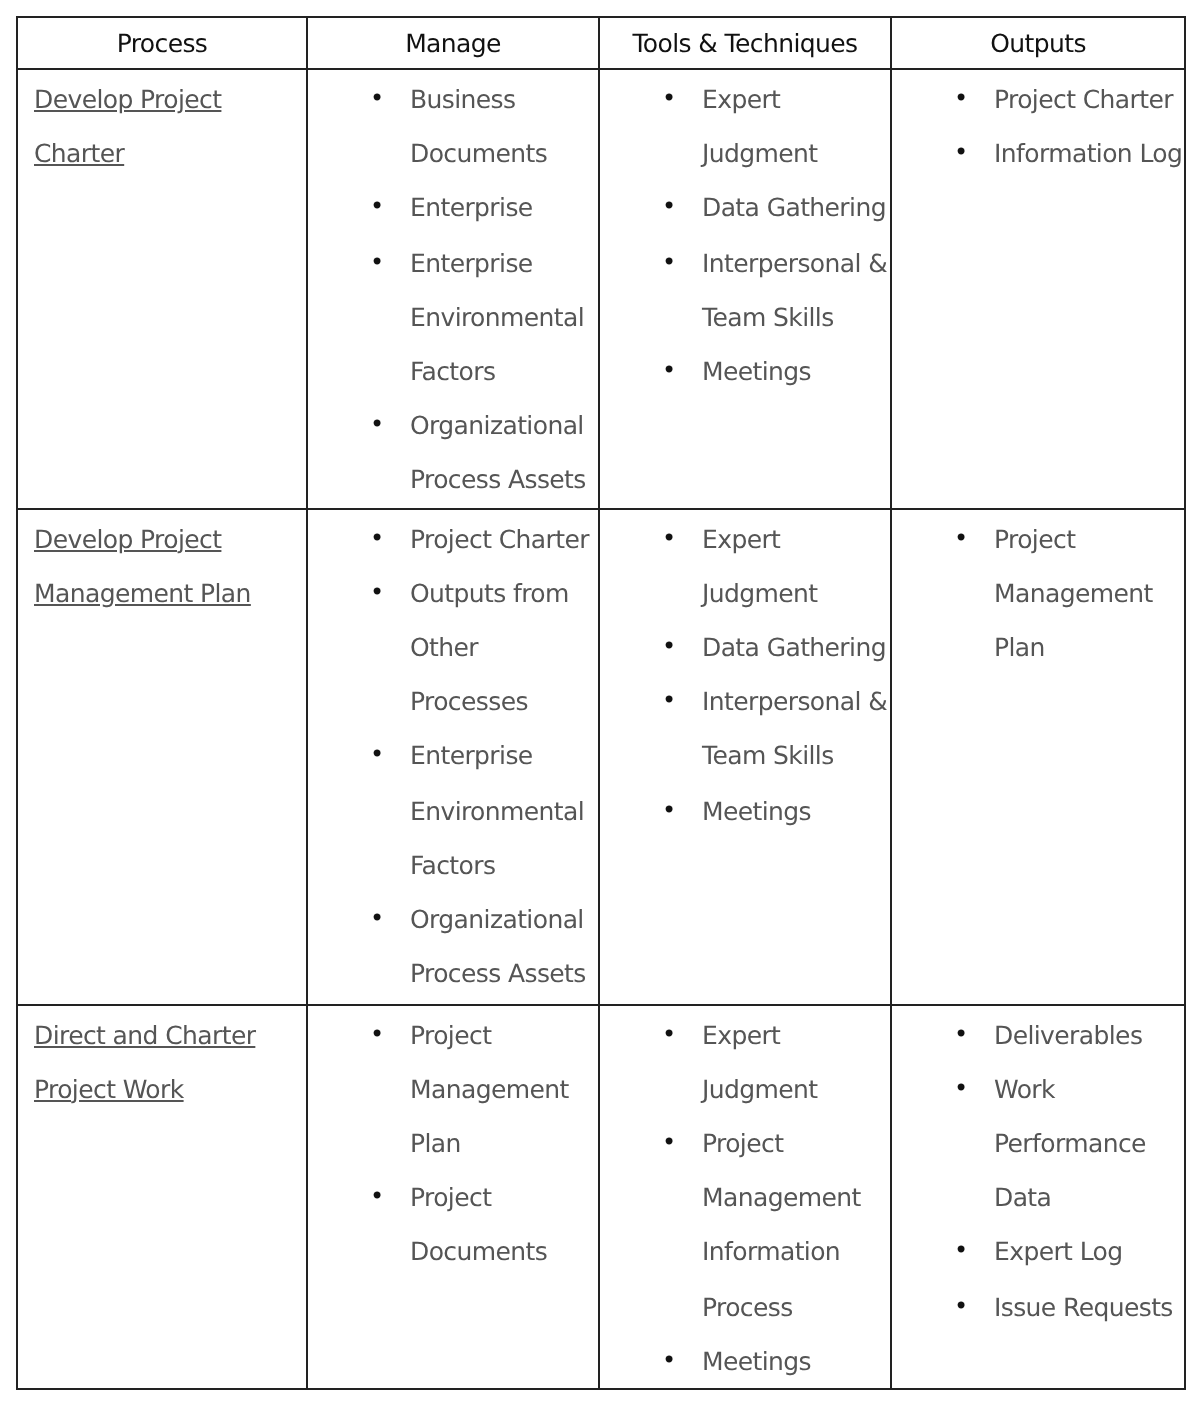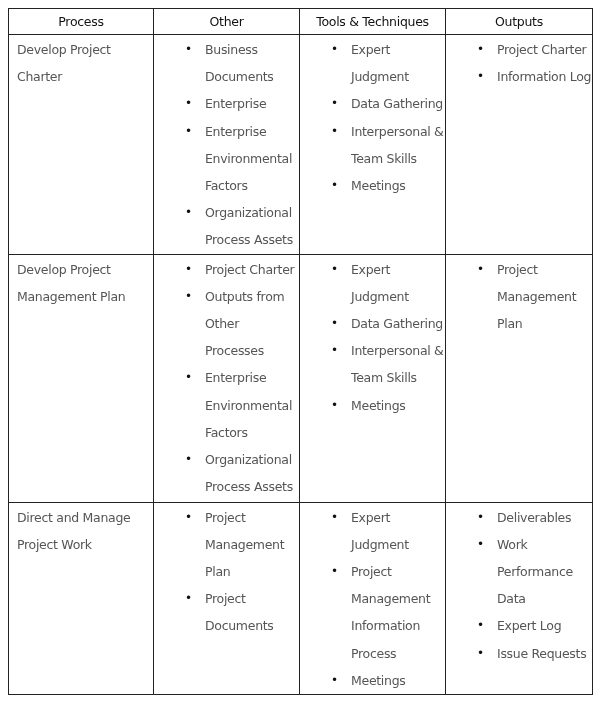--- a/index.html
+++ b/index.html
@@ -3,41 +3,41 @@
 <meta charset="utf-8">
 <style>
   html,body{margin:0;padding:0;background:#fff;}
   body{width:600px;height:702px;position:relative;overflow:hidden;
        font-family:"DejaVu Sans","Liberation Sans",sans-serif;color:#555;}
   table{position:absolute;left:8px;top:8px;border-collapse:collapse;table-layout:fixed;width:584px;padding-left:40px;}
   col.c1{width:145px;} col.c2{width:146px;} col.c3{width:146px;} col.c4{width:147px;}
   th,td{border:1.5px solid #222;vertical-align:top;padding:0;}
   th{height:25px;font-weight:normal;font-size:12.5px;color:#111;text-align:center;line-height:25px;letter-spacing:-0.3px;}
   td{font-size:12.5px;line-height:27.2px;letter-spacing:-0.3px;}
-  td.proc{padding:1px 8px 0 8px;}
+  td.proc{padding:1px 8px 0 8px;text-decoration:underline;}
   tr.r1 td{height:216px;} tr.r2 td{height:246px;} tr.r3 td{height:190px;}
   ul{list-style:none;margin:0;padding:1px 0 0 0;}
   li{position:relative;padding-left:51px;}
   li .bullet{position:absolute;left:31px;top:0;color:#111;font-size:12px;}
   td.out li{padding-left:51px;}
 </style>
 </head>
 <body>
 
 <table>
   <colgroup>
       <col class="c1">
       <col class="c2">
       <col class="c3">
       <col class="c4">
     </colgroup>
   <thead>
     <tr>
       <th>Process</th>
-      <th>Other</th>
+      <th>Manage</th>
       <th>Tools &amp; Techniques</th>
       <th>Outputs</th>
     </tr>
   </thead>
   <tbody id="tbody">
       <tr class="r1">
         <td class="proc">Develop Project Charter</td>
         <td>
           <ul>
             <li><span class="bullet">•</span><span>Business Documents</span></li>
@@ -79,21 +79,21 @@
             <li><span class="bullet">•</span><span>Meetings</span></li>
           </ul>
         </td>
         <td class="out">
           <ul>
             <li><span class="bullet">•</span><span>Project Management Plan</span></li>
           </ul>
         </td>
       </tr>
       <tr class="r3">
-        <td class="proc">Direct and Manage Project Work</td>
+        <td class="proc">Direct and Charter Project Work</td>
         <td>
           <ul>
             <li><span class="bullet">•</span><span>Project Management Plan</span></li>
             <li><span class="bullet">•</span><span>Project Documents</span></li>
           </ul>
         </td>
         <td>
           <ul>
             <li><span class="bullet">•</span><span>Expert Judgment</span></li>
             <li><span class="bullet">•</span><span>Project Management Information Process</span></li>

